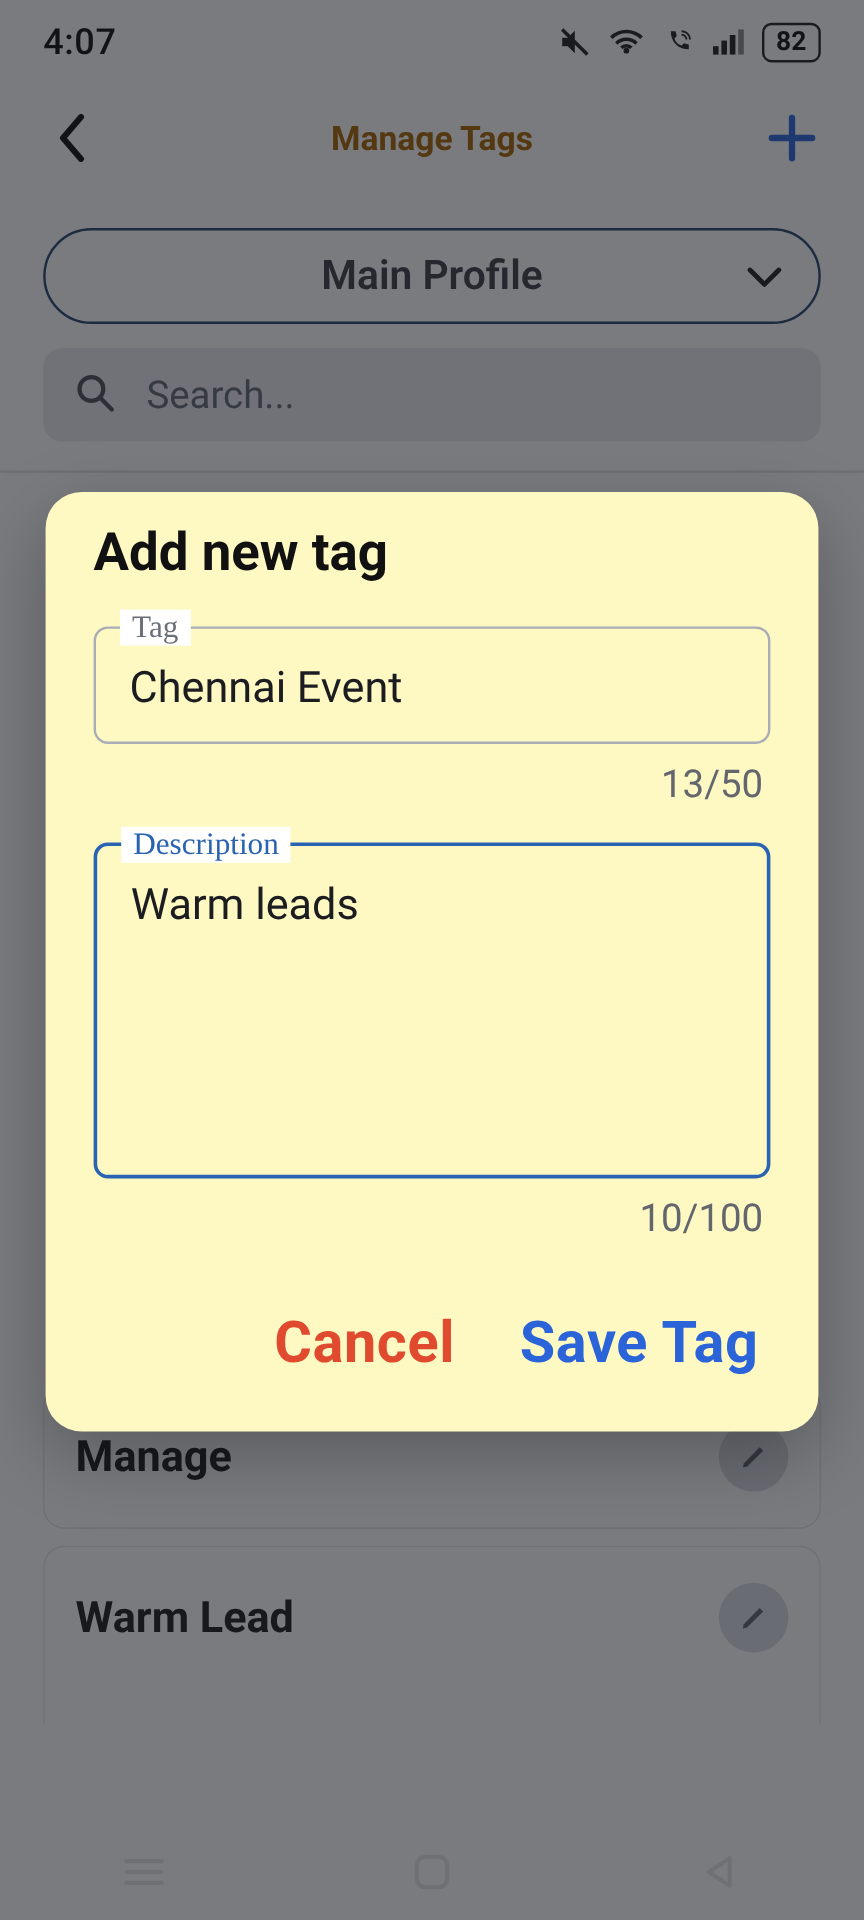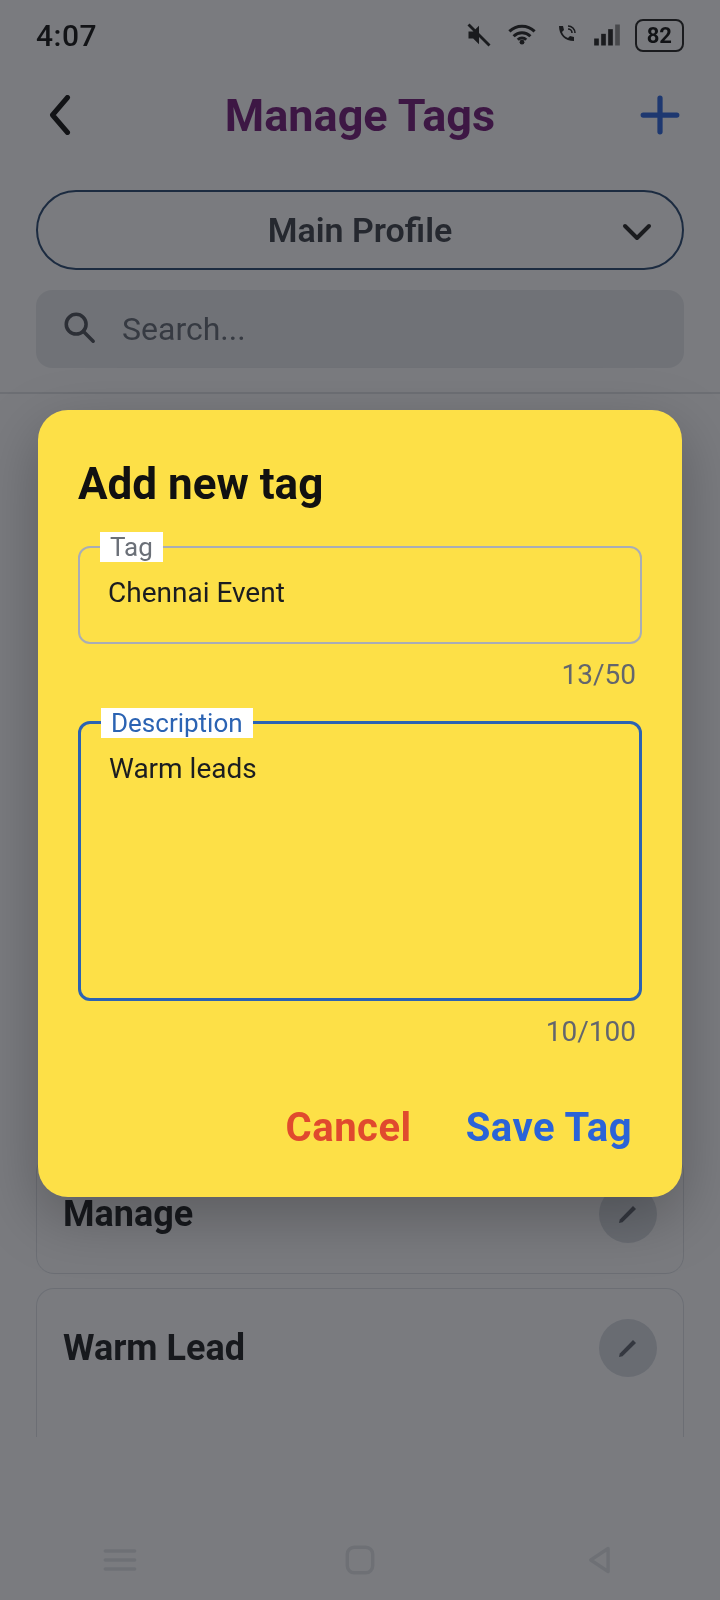--- a/index.html
+++ b/index.html
@@ -9,21 +9,21 @@
   
   .statusbar { height: 70px; display: flex; align-items: center; justify-content: space-between; padding: 0 36px; color: #111; font-size: 30px; font-weight: 500; }
   .status-left { letter-spacing: 0.5px; }
   .status-right { display: flex; align-items: center; gap: 14px; }
   .status-right svg { display: block; }
   .battery { display:flex; align-items:center; gap:6px; border:2px solid #222; border-radius:8px; padding:2px 10px; font-size:22px; font-weight:700; }
 
   
   .header { height: 90px; display:flex; align-items:center; justify-content:space-between; padding: 0 30px; }
   .back-btn, .add-btn { width:60px; height:60px; display:flex; align-items:center; justify-content:center; }
-  .title { font-size: 45px; font-weight:700; color:#701a75; }
+  .title { font-size: 28px; font-weight:700; color:#a16207; }
 
   
   .profile-picker { margin: 30px 36px 12px 36px; height: 80px; border: 2.5px solid #26456e; border-radius: 40px; display:flex; align-items:center; justify-content:center; position:relative; color:#3a3f47; font-size:34px; font-weight:600; }
   .profile-picker .chev { position:absolute; right:30px; top:50%; transform:translateY(-50%); }
 
   
   .search { margin: 20px 36px 0 36px; height: 78px; background:#e1e3e7; border-radius:16px; display:flex; align-items:center; padding:0 26px; gap:26px; }
   .search svg { flex:0 0 auto; }
   .search-text { color:#616772; font-size:32px; }
 
@@ -34,37 +34,37 @@
   .tag-card .label { font-size:36px; font-weight:700; color:#1b1d21; }
   .edit-circle { width:58px; height:58px; border-radius:50%; background:#d0d4dc; display:flex; align-items:center; justify-content:center; }
 
   .tag-card.partial-top { margin-top: 760px; }
   .tag-card.partial-bottom { border-bottom:none; border-bottom-left-radius:0; border-bottom-right-radius:0; padding-bottom:60px; }
 
   
   .scrim { position:absolute; inset:0; background:rgba(20,22,28,0.55); }
 
   
-  .modal { position:absolute; left:38px; right:38px; top:410px; background:#fde047; border-radius:30px; padding: 48px 40px 46px 40px; box-shadow: 0 20px 60px rgba(0,0,0,0.25); }
+  .modal { position:absolute; left:38px; right:38px; top:410px; background:#fef9c3; border-radius:30px; padding: 24px 40px 46px 40px; box-shadow: 0 20px 60px rgba(0,0,0,0.25); }
   .modal h2 { font-size:44px; font-weight:700; color:#111; margin-bottom:36px; }
 
   .field { position:relative; border:2px solid #a9adb6; border-radius:12px; padding: 28px 28px 22px 28px; }
   .field.focused { border-color:#2b63b3; border-width:3px; }
-  .field .float-label { position:absolute; top:-16px; left:20px; background:#fff; padding:0 10px; font-size:26px; color:#6b7078; }
+  .field .float-label { position:absolute; top:-16px; left:20px; background:#fff; padding:0 10px; font-size:26px; color:#6b7078;font-family:Liberation Serif, serif; }
   .field.focused .float-label { color:#2b63b3; }
-  .field .value { font-size:28px; color:#1b1d21; line-height:1.2; min-height:44px; white-space:pre-wrap; }
+  .field .value { font-size:36px; color:#1b1d21; line-height:1.2; min-height:44px; white-space:pre-wrap; }
   .field.textarea { height:280px; }
   .field.textarea .value { height:100%; }
 
-  .counter { text-align:right; font-size:28px; color:#63666d; margin:14px 6px 0 0; }
+  .counter { text-align:right; font-size:32px; color:#63666d; margin:14px 6px 0 0; }
 
   .gap { height:30px; }
 
   .actions { display:flex; justify-content:flex-end; gap:54px; margin-top:56px; padding-right:10px; }
-  .btn-text { font-size:40px; font-weight:700; letter-spacing:0.5px; }
+  .btn-text { font-size:48px; font-weight:700; letter-spacing:0.5px; }
   .cancel { color:#e04a2e; }
   .save { color:#2b63d8; }
 
   
   .navbar { position:absolute; bottom:0; left:0; right:0; height:80px; display:flex; align-items:center; justify-content:space-around; }
   .navbar .nbtn { width:120px; display:flex; align-items:center; justify-content:center; opacity:0.65; }
 </style>
 </head>
 <body>
 

